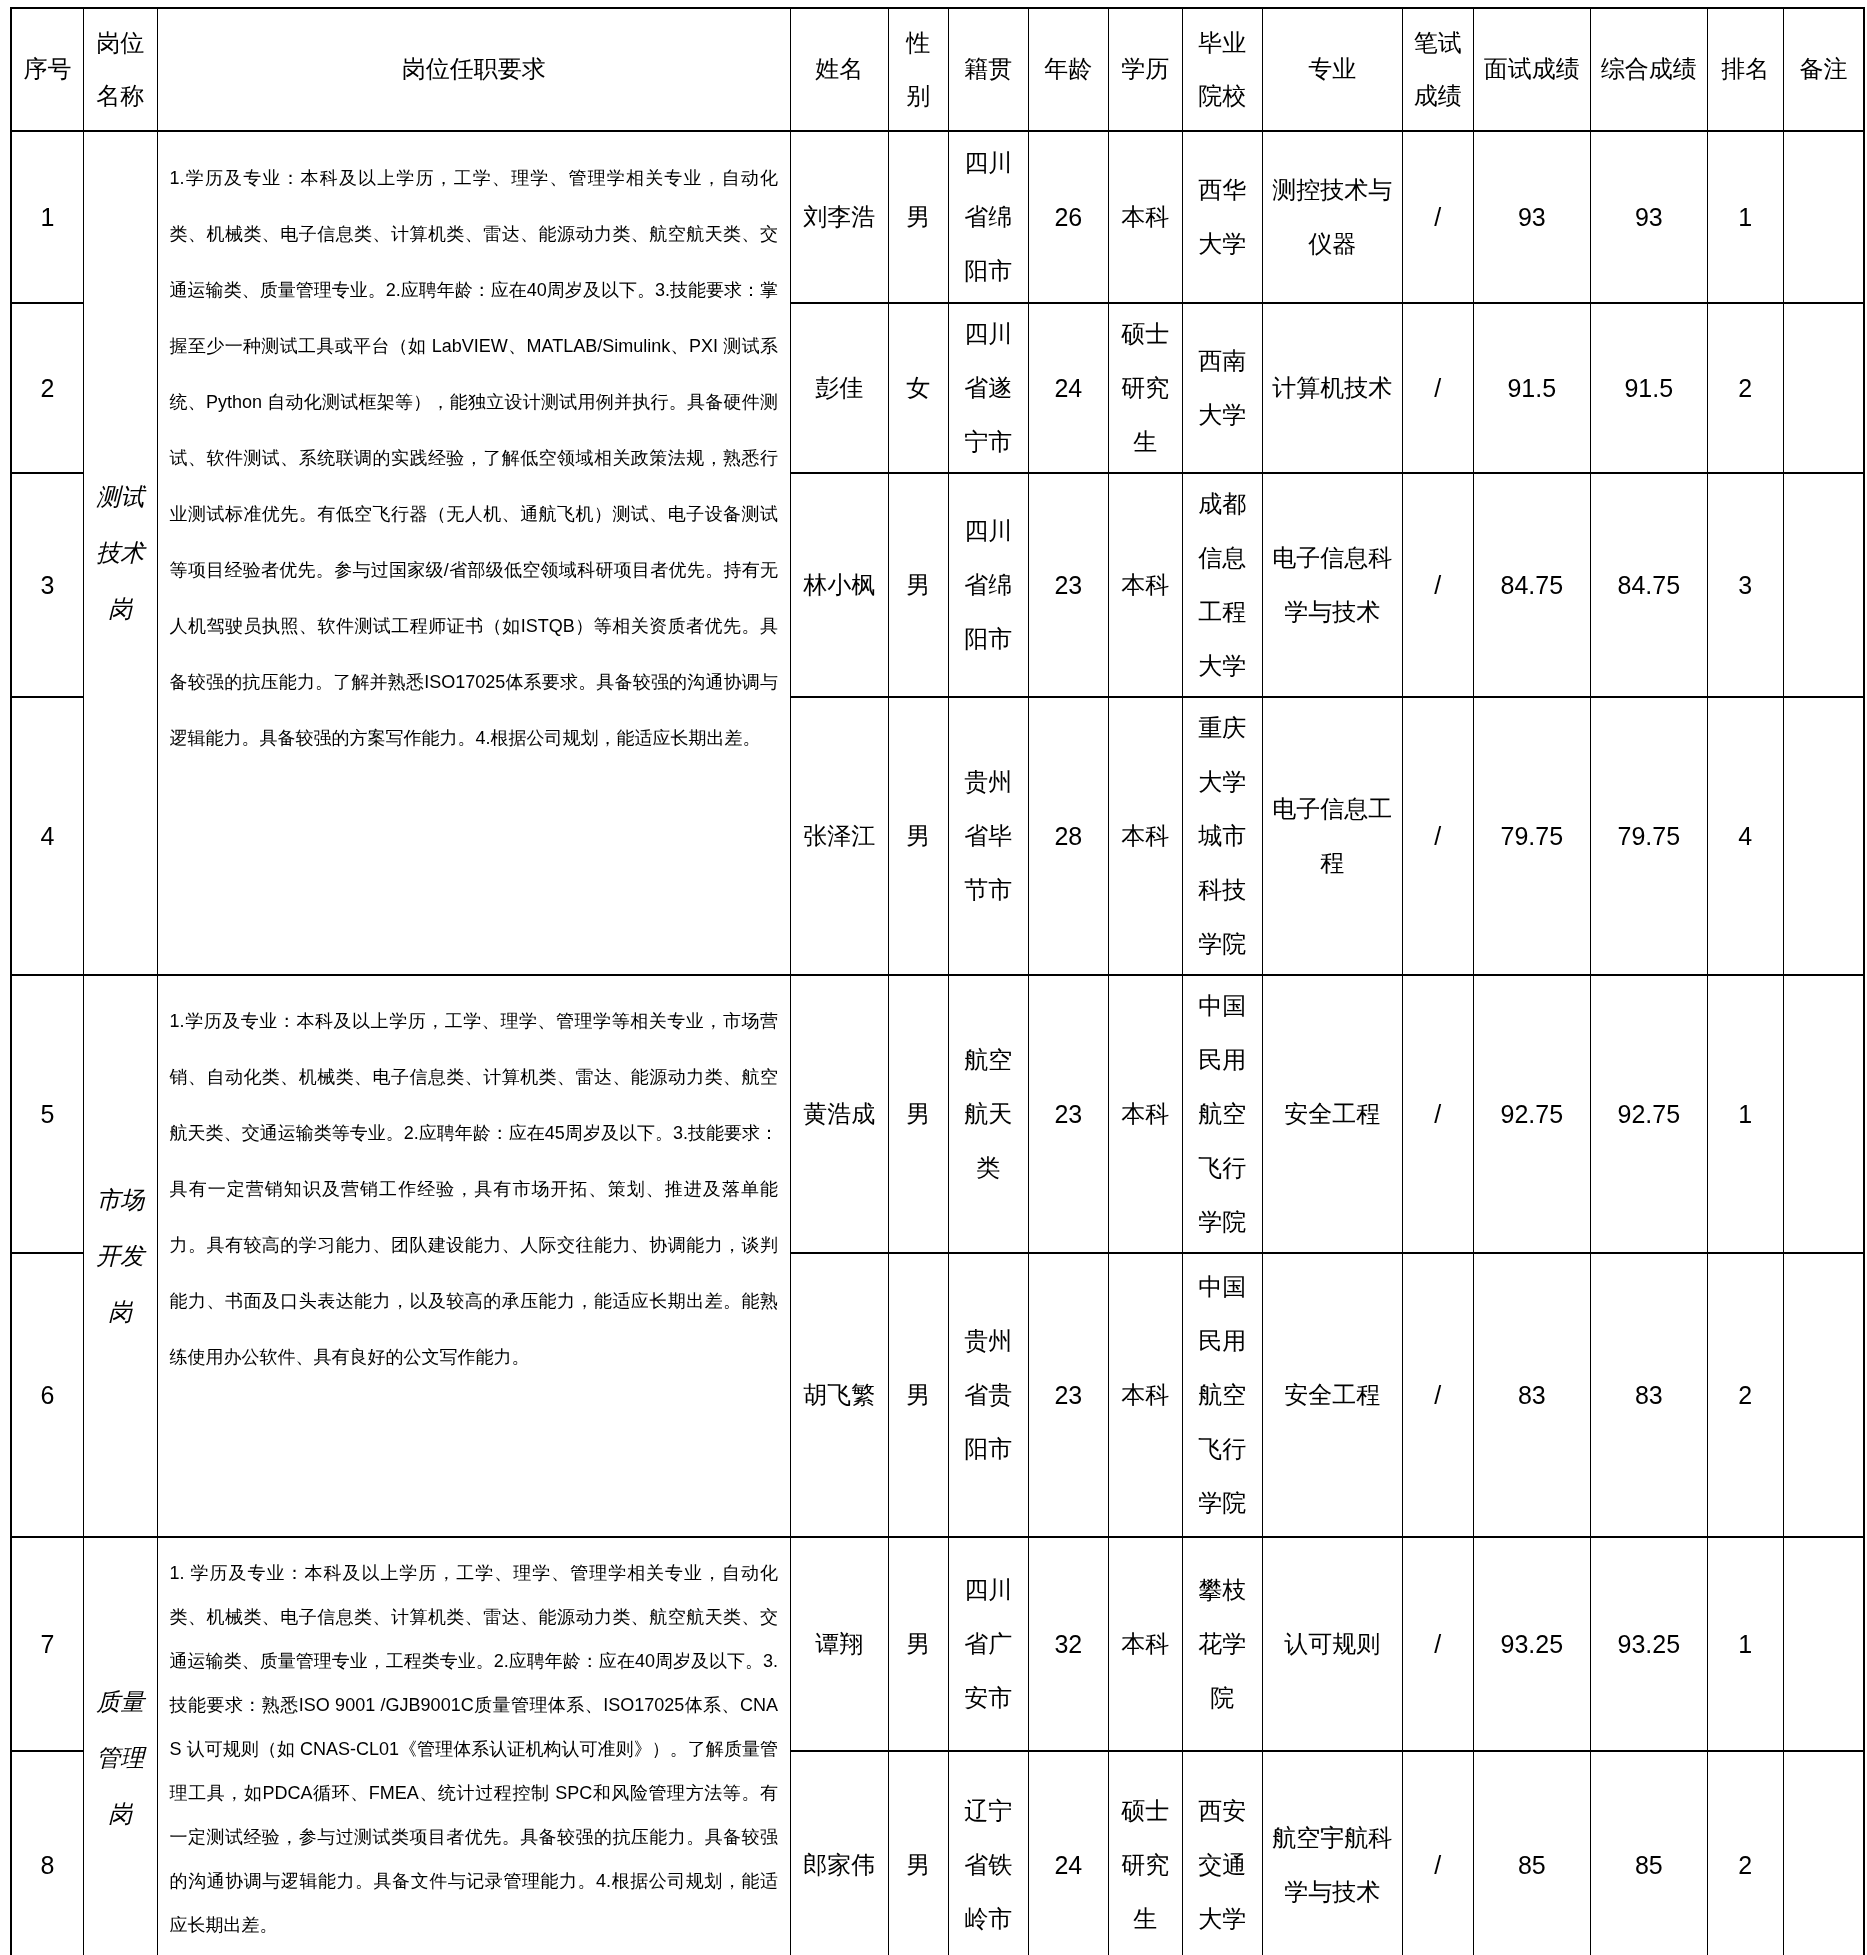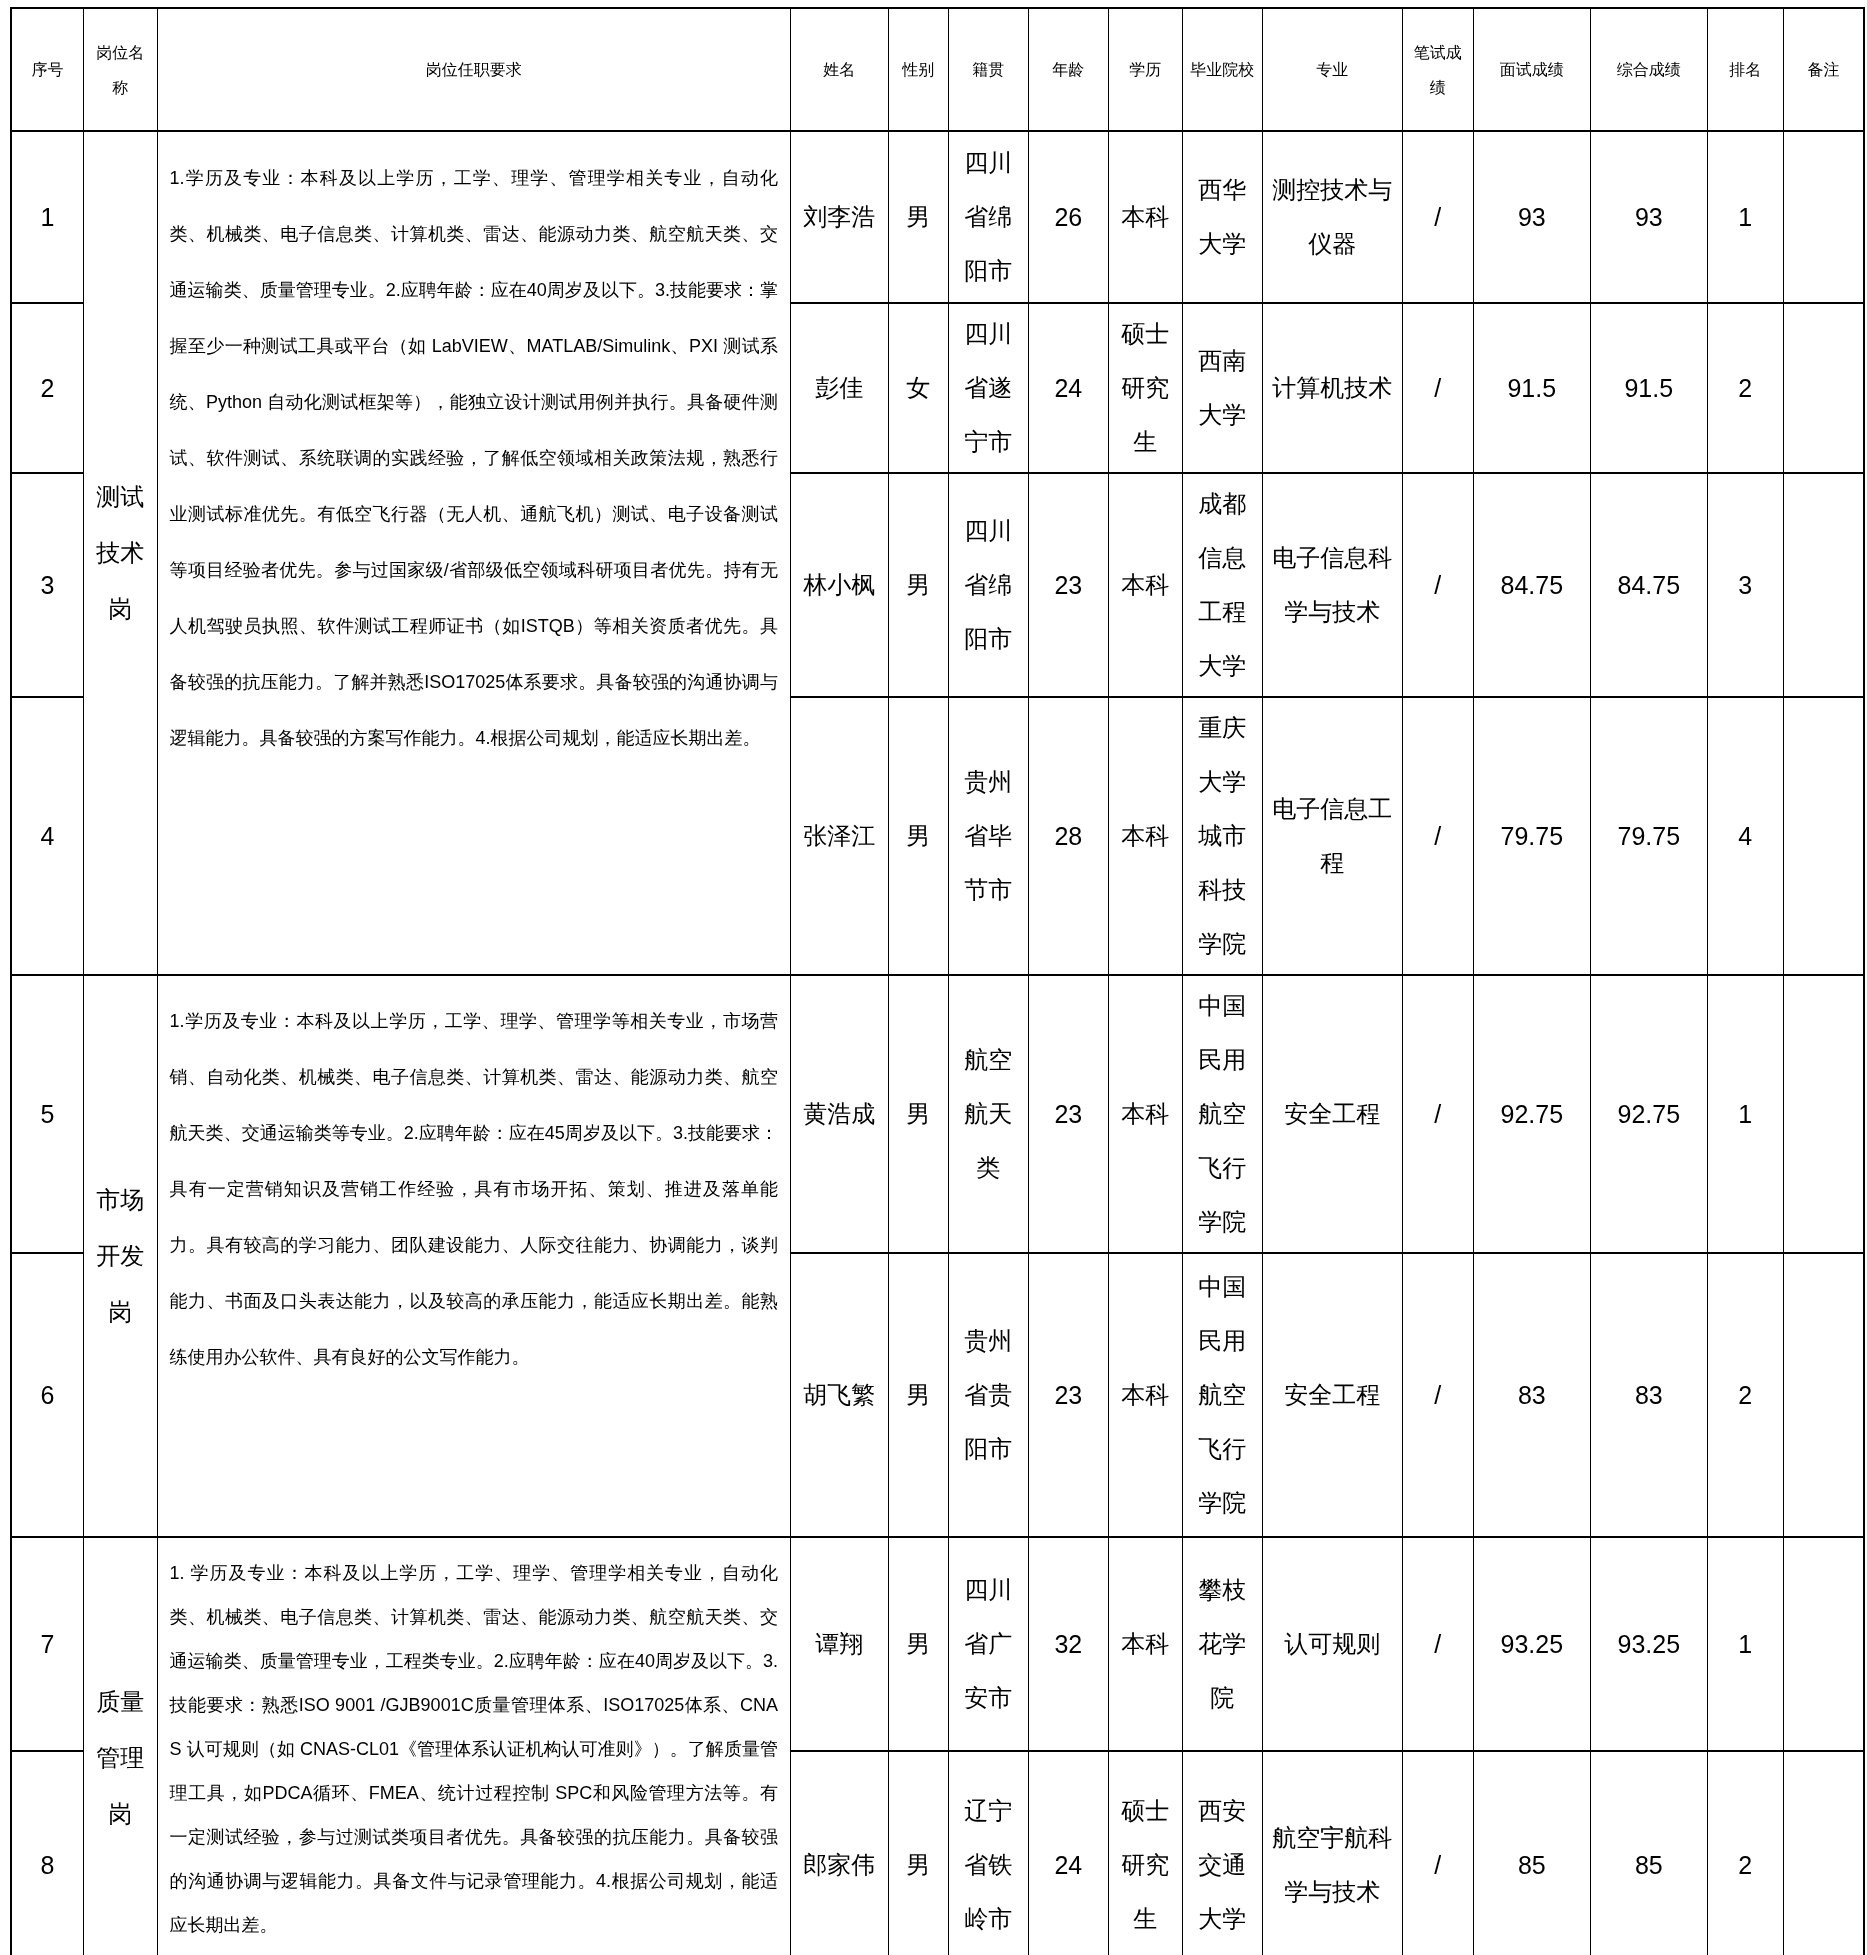--- a/index.html
+++ b/index.html
@@ -32,21 +32,21 @@
     vertical-align: middle;
     font-size: 24px;
     line-height: 2.25;
     padding: 2.9px 10.3px;
     box-sizing: border-box;
     overflow: hidden;
     word-break: break-all;
   }
   
   tr.hdr td {
-    font-size: 16px;
+    font-size: 24px;
     line-height: 2.2;
     padding: 2.9px 7.4px;
   }
   
   tr.hdr { height: 123px; }
   tr.r1 { height: 172px; }
   tr.r2 { height: 163px; }
   tr.r3 { height: 212px; }
   tr.r4 { height: 268px; }
   tr.r5 { height: 278px; }
@@ -61,20 +61,21 @@
     font-size: 18px;
     line-height: 56px;
   }
   td.req.compact {
     line-height: 44px;
     padding-top: 13.3px;
   }
   td.pos {
     padding: 2.9px 11.8px;
     line-height: 56px;
+    font-style: italic;
   }
   td.name { padding: 2.9px 7.4px; font-family: Liberation Serif, serif; }
   td.edu  { padding: 2.9px 9.6px; margin-top: 38px; }
   td.major{ padding: 2.9px 5.9px; text-align: center; }
   td.num  {
     font-family: "Liberation Sans", sans-serif;
     font-size: 25px;
     padding: 2.9px 4.4px;
   }
 </style>

